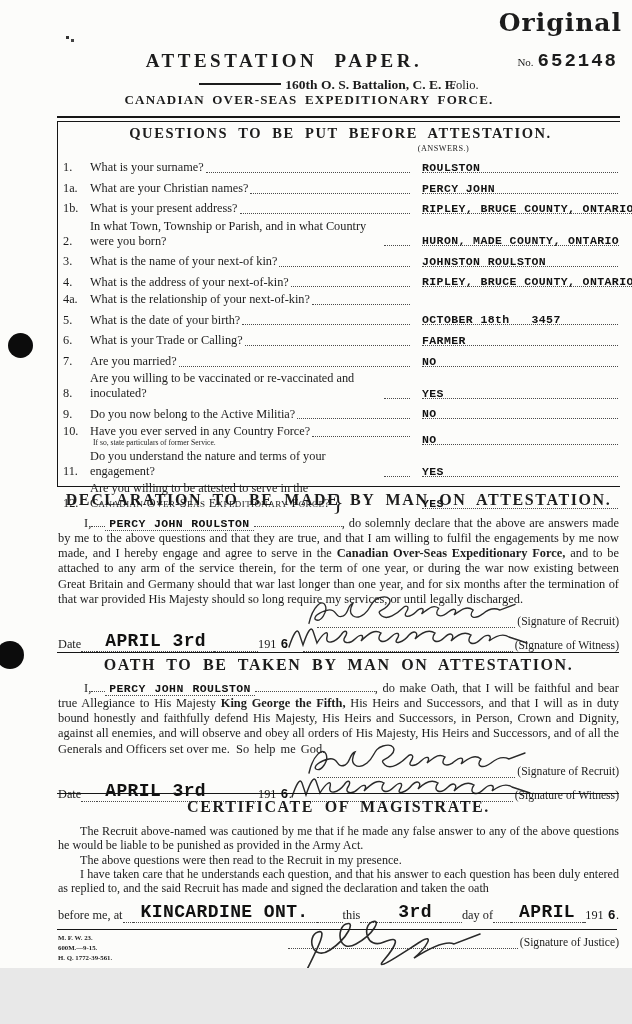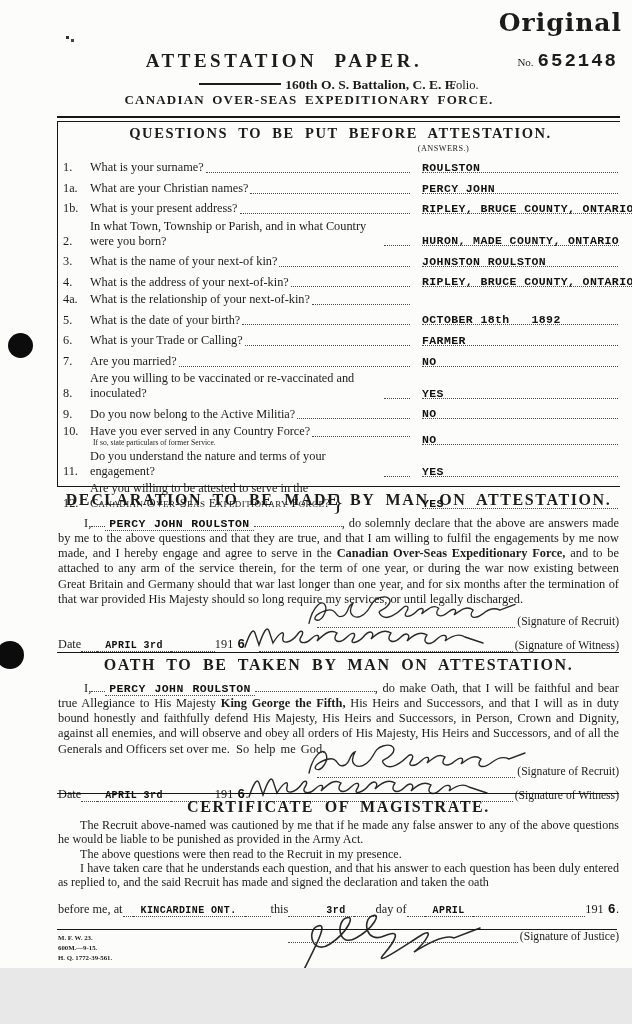--- a/index.html
+++ b/index.html
@@ -53,27 +53,27 @@
   .body-par{font-size:12.4px; line-height:1.22; text-align:justify; margin-top:6px; text-indent:0;}
   .lead-in{display:inline-block; width:26px;}
   .name-typed{border-bottom:1.3px dotted #4a4a4a; padding:0 4px;}
   .b{font-weight:bold;}
   .so-help{word-spacing:2px;}
   .sig-row{display:flex; justify-content:flex-end; align-items:flex-end; margin-top:3px; height:18px;}
   .sig-line{position:relative; width:198px; border-bottom:1.3px dotted #4a4a4a; height:14px;}
   .sig-line svg{position:absolute; left:-18px; bottom:-6px; overflow:visible;}
   .sig-caption{font-size:11.6px; margin-left:2px; white-space:nowrap;}
   .date-row{display:flex; align-items:flex-end; margin-top:4px; height:20px; font-size:12.3px;}
-  .date-typed{font-size:10px; border-bottom:1.3px dotted #4a4a4a; padding:0 8px;}
+  .date-typed{font-size:18px; border-bottom:1.3px dotted #4a4a4a; padding:0 8px;}
   .yr-digit{font-size:13px; margin-left:4px;}
   .date-row .sig-line{flex:1; margin-left:14px;}
   
   .cert{position:absolute; left:58px; right:13px; top:798px;}
   .cert p{font-size:12.1px; line-height:1.18; text-align:justify; margin:0; text-indent:22px;}
-  .cert .first{margin-top:2px;}
+  .cert .first{margin-top:8px;}
   .before-row{display:flex; align-items:flex-end; margin-top:8px; height:20px; font-size:12.3px; white-space:nowrap;}
   .bottom-rule{position:absolute; left:57px; right:15px; top:929px; border-top:1.5px solid #161616;}
   .footer{position:absolute; left:58px; top:933px; font-size:6.8px; font-weight:bold; line-height:1.45;}
 </style>
 </head>
 <body>
 
 <div class="page">
 
   <div class="hole1"></div>
@@ -161,21 +161,21 @@
             <span class="q-lead"></span>
           </div>
       </div>
 
       <div class="q-row">
         <div class="q-left">
             <span class="q-num">5.</span>
             <span class="q-text">What is the date of your birth?</span>
             <span class="q-lead"></span>
           </div>
-        <div class="q-right"><div class="dots"></div><span class="a-val typed">OCTOBER 18th   1892</span></div>
+        <div class="q-right"><div class="dots"></div><span class="a-val typed">OCTOBER 18th   3457</span></div>
       </div>
 
       <div class="q-row">
         <div class="q-left">
             <span class="q-num">6.</span>
             <span class="q-text">What is your Trade or Calling?</span>
             <span class="q-lead"></span>
           </div>
         <div class="q-right"><div class="dots"></div><span class="a-val typed">FARMER</span></div>
       </div>

